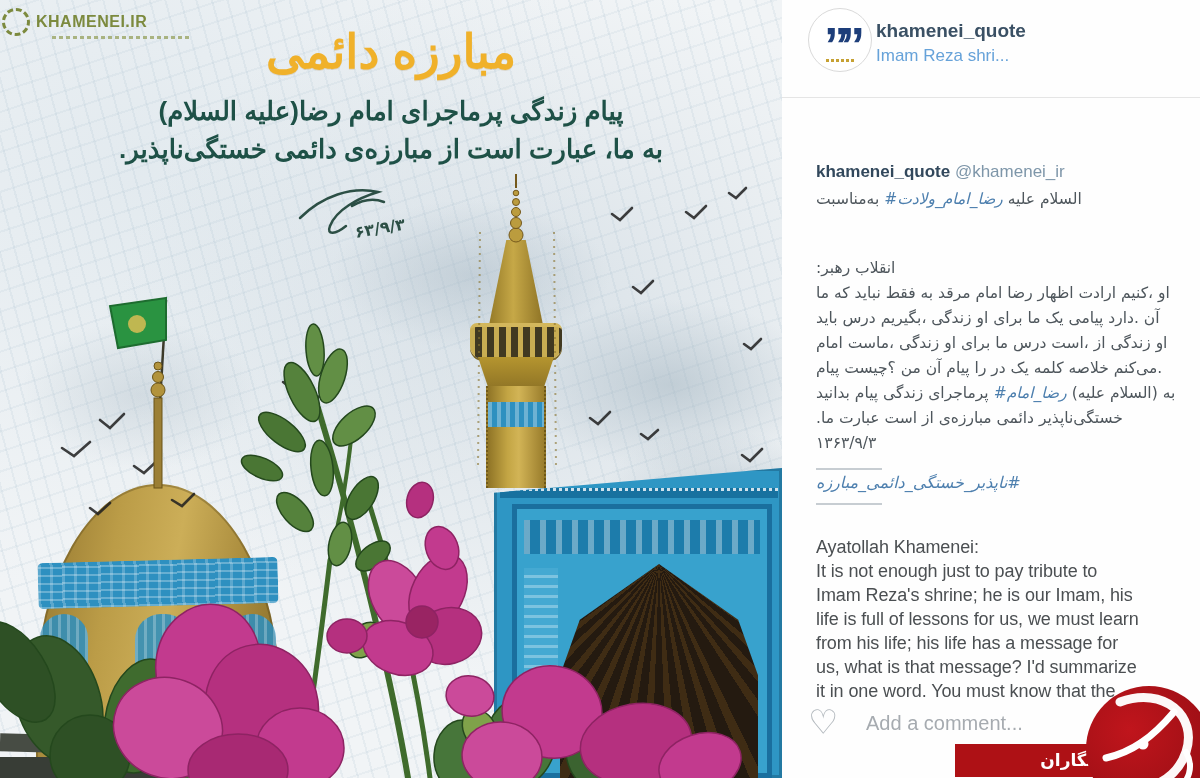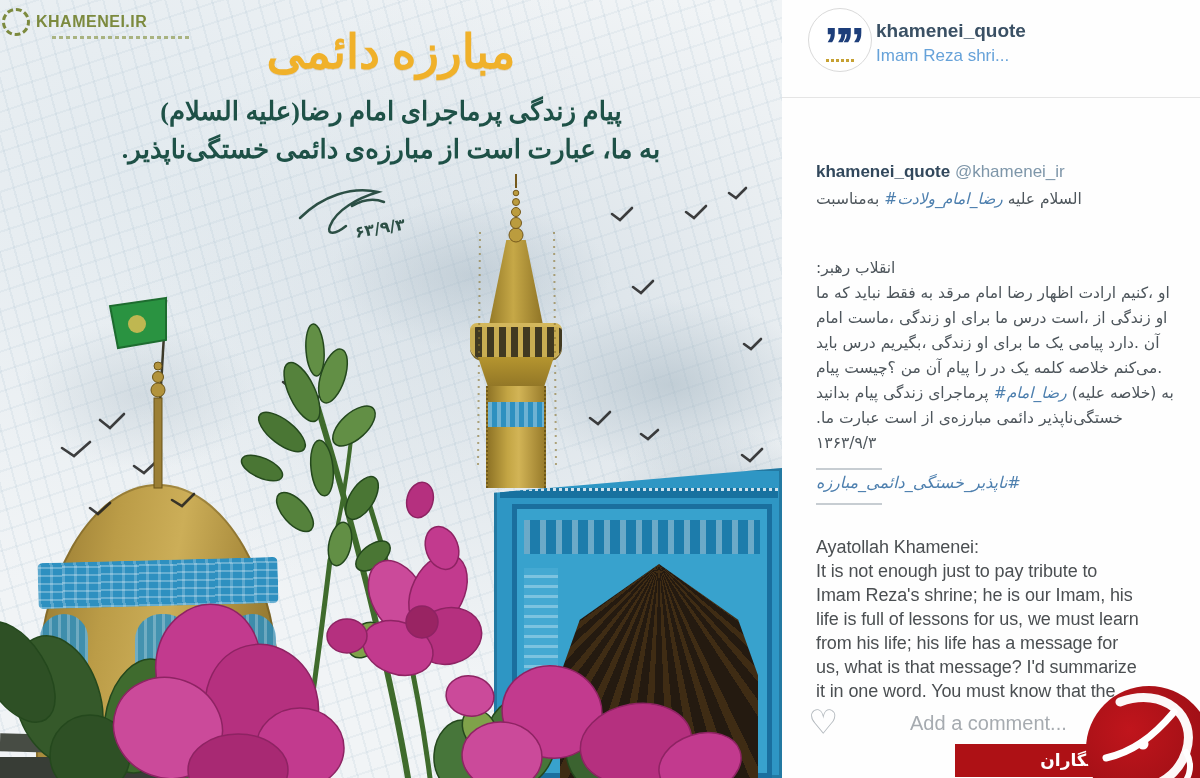--- a/index.html
+++ b/index.html
@@ -1,19 +1,19 @@
 <!DOCTYPE html>
 <html><head>
 <meta charset="utf-8">
 <style>
   html,body{margin:0;padding:0;}
   body{width:1200px;height:778px;position:relative;overflow:hidden;background:#fff;
        font-family:"Liberation Sans","DejaVu Sans",sans-serif;}
   .abs{position:absolute;}
-  .fa{font-family:Liberation Serif, serif;}
+  .fa{font-family:Liberation Sans, sans-serif;}
 
   
   #art{left:0;top:0;width:782px;height:778px;overflow:hidden;background:#f1f4f6;
     background-image:
       repeating-linear-gradient(75deg, rgba(150,178,196,.13) 0 2px, transparent 2px 15px),
       repeating-linear-gradient(-18deg, rgba(150,178,196,.11) 0 2px, transparent 2px 19px),
       radial-gradient(ellipse at 68% 42%, rgba(188,203,214,.45), transparent 55%),
       radial-gradient(ellipse at 18% 22%, rgba(205,219,228,.4), transparent 50%);}
   .cloud{border-radius:50%;}
   #brand{left:2px;top:8px;z-index:9;display:flex;align-items:center;gap:6px;}
@@ -92,21 +92,21 @@
   .seg{unicode-bidi:isolate;}
   .tag{color:#4d7fae;font-style:italic;}
   #fa-para{margin-top:44px;}
   .cap-divider{width:66px;border-top:2px solid #c7cdd2;height:0;}
   #divider1{margin-top:12px;}
   #hashtag-line{font-size:16px;}
   #divider2{margin-top:8px;}
   #en-block{margin-top:30px;font-size:18px;line-height:24px;color:#4b4f52;white-space:pre;letter-spacing:-.1px;}
   #comment-row{left:26px;top:700px;width:380px;height:56px;}
   #heart{position:absolute;left:0;top:2px;font-size:34px;color:#b3b9be;font-family:"DejaVu Sans",sans-serif;}
-  #comment-placeholder{position:absolute;left:58px;top:12px;font-size:20px;color:#a6abb0;margin-left:44px;}
+  #comment-placeholder{position:absolute;left:58px;top:12px;font-size:20px;color:#a6abb0;}
 
   
   #wm-ribbon{left:955px;top:744px;width:245px;height:33px;background:#ae1115;z-index:50;
      color:#fff;font-weight:bold;font-size:17px;line-height:33px;text-align:center;
      direction:rtl;padding-left:70px;box-sizing:border-box;font-family:"DejaVu Sans",sans-serif;}
   #wm-circle{left:1086px;top:686px;width:126px;height:126px;border-radius:50%;z-index:51;
      background:radial-gradient(circle at 35% 35%, #c0151c, #9d0f15 72%);}
 </style>
 </head>
 <body>
@@ -264,24 +264,24 @@
   <div id="caption" class="abs">
     <div id="author-line">
       <span class="author">khamenei_quote</span>
       <span> </span>
       <span class="mention">@khamenei_ir</span>
     </div>
     <div class="fa-line"><span class="seg">به‌مناسبت </span><span class="seg tag">#رضا_امام_ولادت</span><span class="seg"> السلام علیه</span></div>
     <div id="fa-para">
       <div class="fa-line"><span class="seg">:انقلاب رهبر</span></div>
       <div class="fa-line"><span class="seg">او ،کنیم ارادت اظهار رضا امام مرقد به فقط نباید که ما</span></div>
+      <div class="fa-line"><span class="seg">آن .دارد پیامی یک ما برای او زندگی ،بگیریم درس باید</span></div>
       <div class="fa-line"><span class="seg">او زندگی از ،است درس ما برای او زندگی ،ماست امام</span></div>
-      <div class="fa-line"><span class="seg">آن .دارد پیامی یک ما برای او زندگی ،بگیریم درس باید</span></div>
       <div class="fa-line"><span class="seg">می‌کنم خلاصه کلمه یک در را پیام آن من ؟چیست پیام.</span></div>
-      <div class="fa-line"><span class="seg">پرماجرای زندگی پیام بدانید </span><span class="seg tag">#رضا_امام</span><span class="seg"> به (خلاصه علیه)‏</span></div>
+      <div class="fa-line"><span class="seg">پرماجرای زندگی پیام بدانید </span><span class="seg tag">#رضا_امام</span><span class="seg"> به (السلام علیه)‏</span></div>
       <div class="fa-line"><span class="seg">.خستگی‌ناپذیر دائمی مبارزه‌ی از است عبارت ما</span></div>
       <div class="fa-line"><span class="seg">۱۳۶۳/۹/۳</span></div>
     </div>
     <div id="divider1" class="cap-divider"></div>
     <div id="hashtag-line" class="fa-line"><span class="seg tag">ناپذیر_خستگی_دائمی_مبارزه#</span></div>
     <div id="divider2" class="cap-divider"></div>
     <div id="en-block">Ayatollah Khamenei:
 It is not enough just to pay tribute to
 Imam Reza's shrine; he is our Imam, his
 life is full of lessons for us, we must learn

